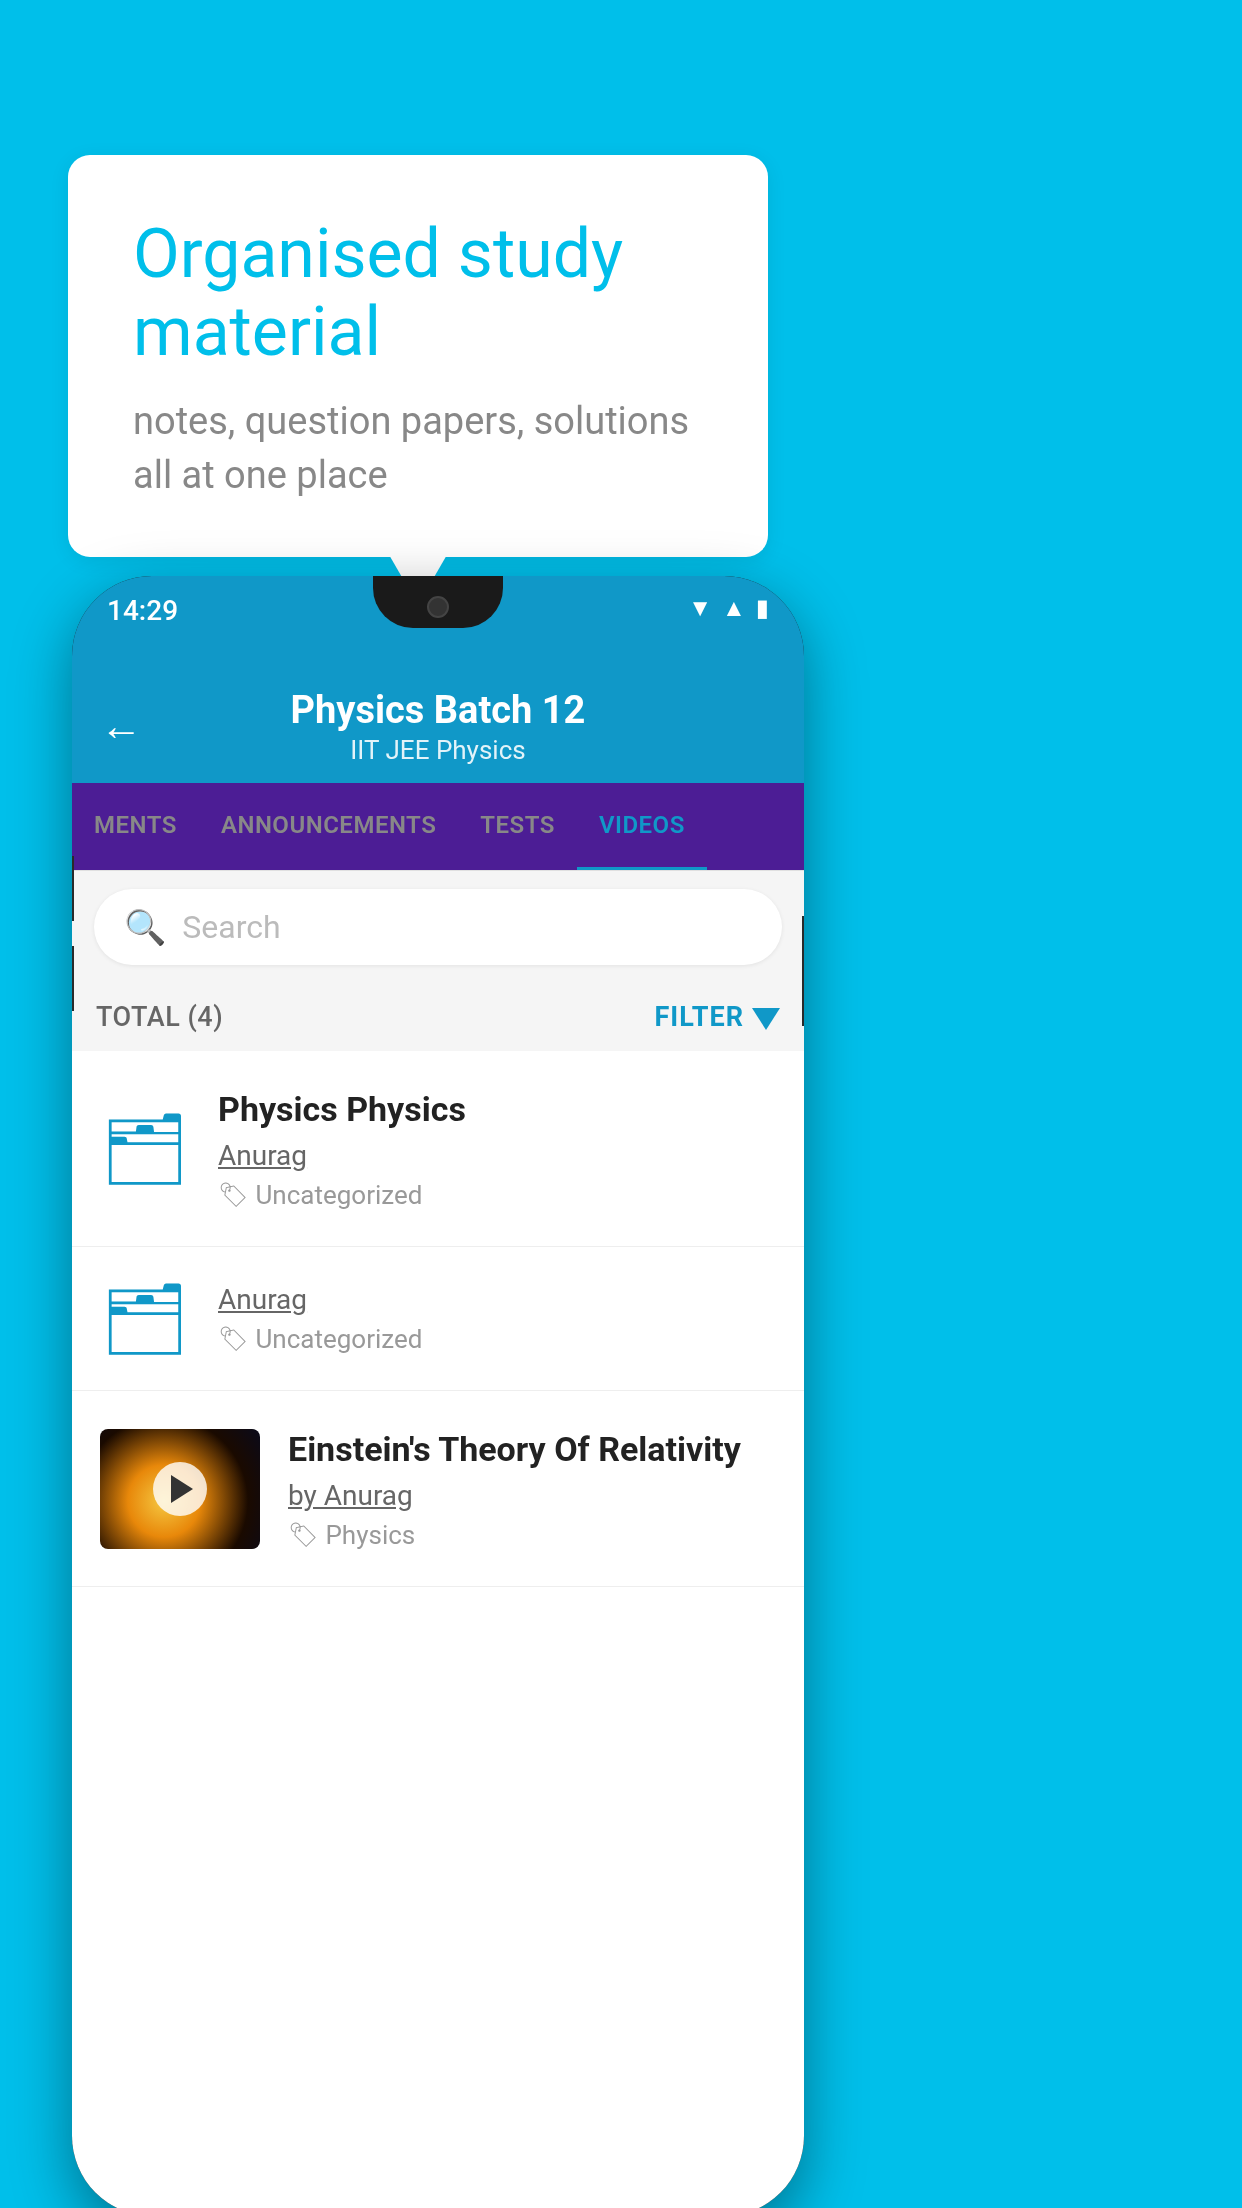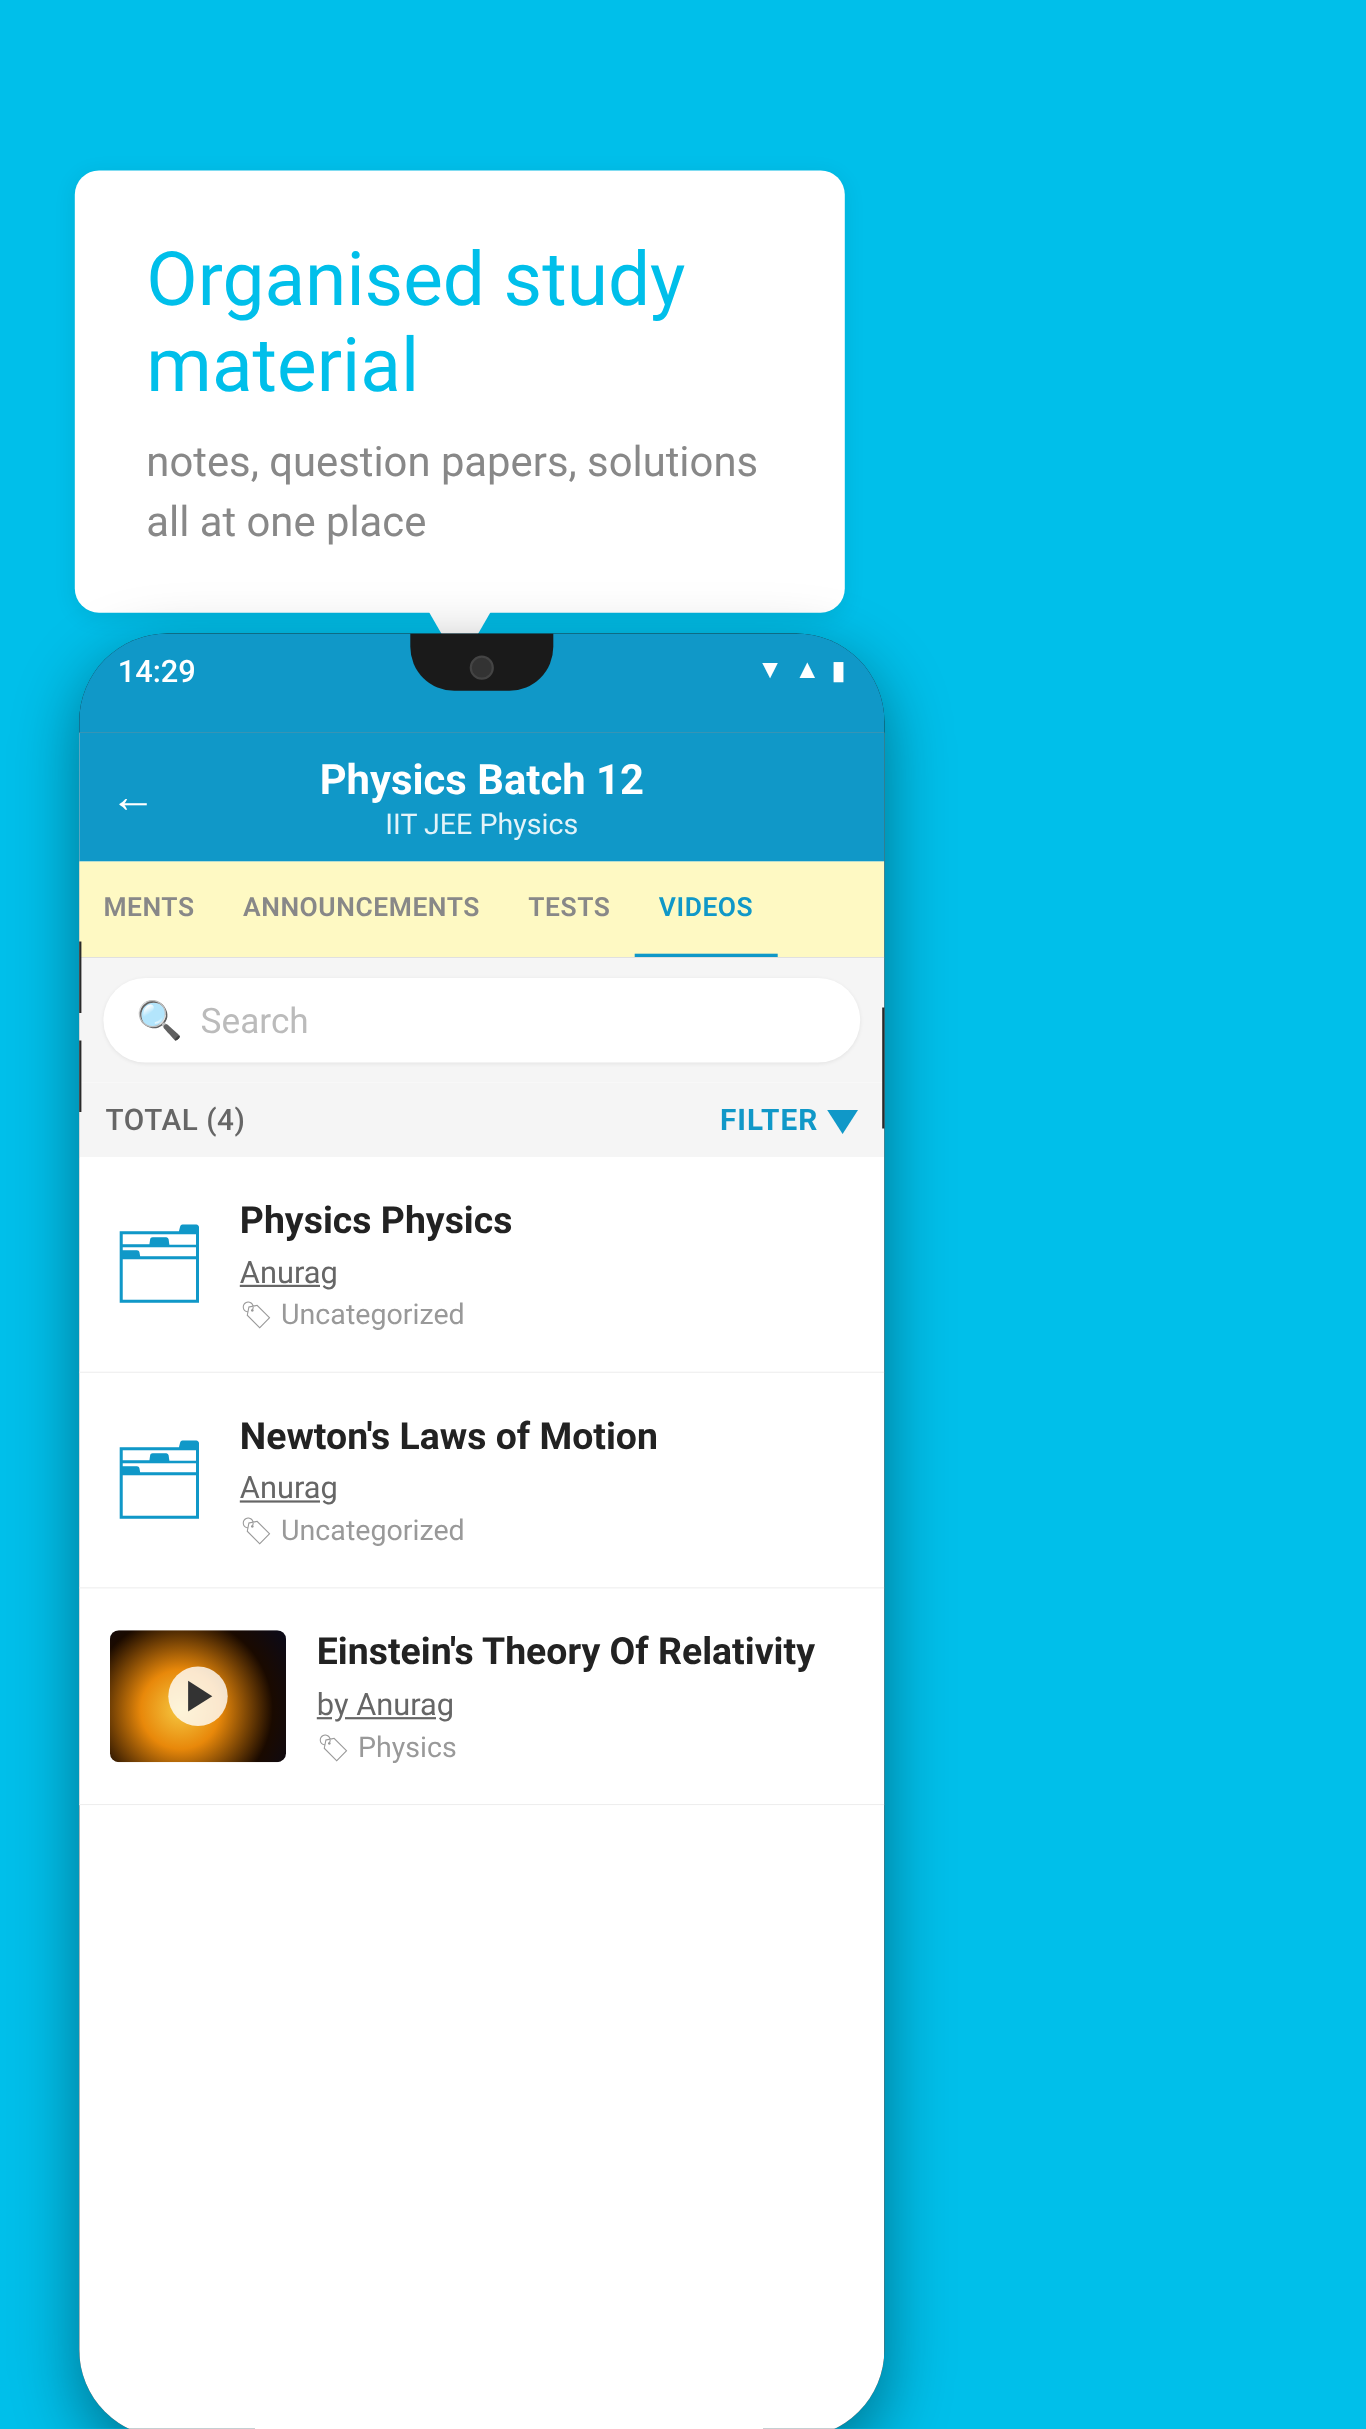--- a/index.html
+++ b/index.html
@@ -167,21 +167,21 @@
     .header-subtitle {
       color: rgba(255,255,255,0.88);
       font-size: 26px;
       margin-top: 3px;
     }
 
     
     .tab-bar {
       display: flex;
       border-bottom: 1px solid #e0e0e0;
-      background: #fef9c3;
+      background: #4c1d95;
       overflow-x: auto;
     }
 
     .tab-item {
       padding: 28px 22px;
       font-size: 24px;
       color: #888;
       font-weight: 600;
       white-space: nowrap;
       letter-spacing: 0.5px;
@@ -459,21 +459,20 @@
             <span>Uncategorized</span>
           </div>
         </div>
       </div>
 
       <div class="video-item">
         <div class="folder-icon-wrap">
           <span class="folder-icon">🗂</span>
         </div>
         <div class="video-info">
-          <div class="video-title">Newton's Laws of Motion</div>
           <div class="video-author">Anurag</div>
           <div class="video-tag">
             <span class="tag-icon">🏷</span>
             <span>Uncategorized</span>
           </div>
         </div>
       </div>
 
       <div class="video-item">
         <div class="video-thumb">

